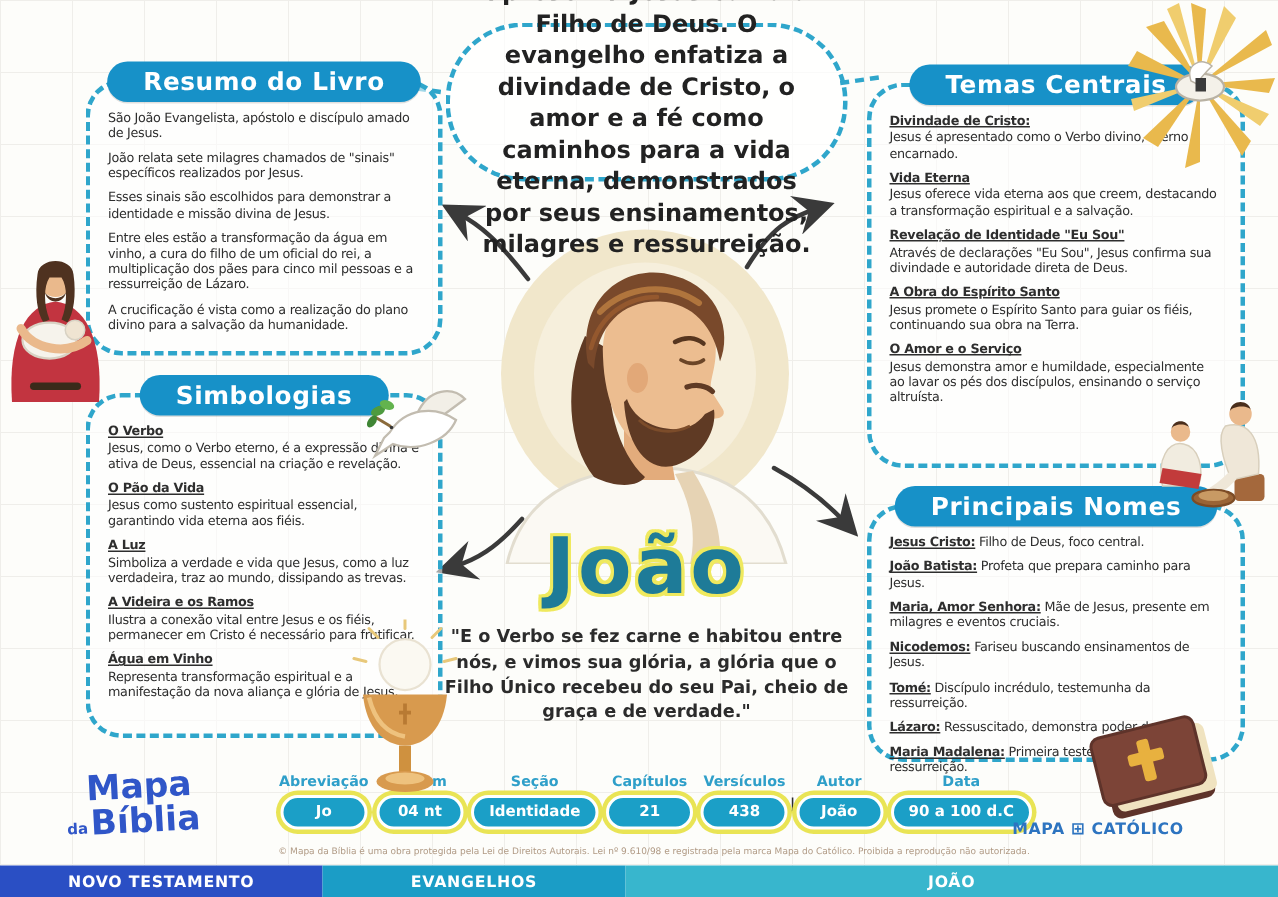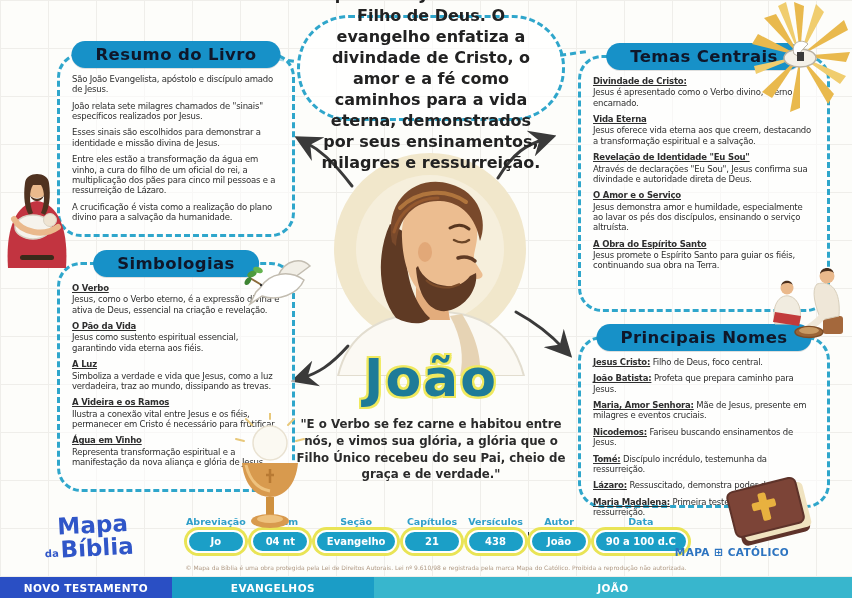--- a/index.html
+++ b/index.html
@@ -15,21 +15,21 @@
   }
   svg { display:block; }
 
   
   .box {
     position:absolute; border:3px dashed #2fa6cb; border-radius:24px;
     padding:18px 12px 6px 12px; background:rgba(255,255,255,0.55);
   }
   .pill {
     position:absolute; top:-15px; left:50%; transform:translateX(-50%);
-    background:#1791c8; color:#0f172a; font-weight:bold; font-size:16.5px;
+    background:#1791c8; color:#ffffff; font-weight:bold; font-size:16.5px;
     padding:4px 24px; border-radius:999px; white-space:nowrap; letter-spacing:.4px;
     box-shadow:0 1px 0 rgba(0,0,0,.12);
   }
   .box-resumo      { left:57px;  top:53px;  width:238px; height:184px; }
   .box-simbologias { left:57px;  top:262px; width:238px; height:230px; }
   .box-temas       { left:578px; top:55px;  width:252px; height:257px; }
   .box-nomes       { left:578px; top:336px; width:252px; height:172px; }
 
   .box p, .box .item { font-size:8.5px; line-height:1.22; letter-spacing:-0.2px; margin-bottom:6px; }
   .term  { display:block; font-weight:bold; text-decoration:underline; margin-bottom:1px; }
@@ -80,21 +80,21 @@
   .logo-mdb .l2 { font-size:23px; line-height:1; display:flex; align-items:flex-end; }
   .logo-mdb .da { font-size:10px; margin-right:2px; margin-bottom:3px; }
   .logo-mc { position:absolute; left:667px; top:546px; width:130px; text-align:center;
              color:#2d74c0; font-weight:800; font-size:10.5px; letter-spacing:.4px; }
   .logo-mc .cross-glyph { font-size:11px; }
 
   
   .bar { position:absolute; left:0; bottom:0; width:852px; height:21px; display:flex; }
   .seg { color:#fff; font-weight:bold; font-size:10.5px; letter-spacing:.5px;
          display:flex; align-items:center; justify-content:center; }
-  .seg1 { width:172px; } .seg2 { width:202px; } .seg3 { flex:1; }
+  .seg1 { width:215px; } .seg2 { width:202px; } .seg3 { flex:1; }
 
   
   .ill { position:absolute; }
   .ill-jesus-lamb   { left:0px;   top:163px; }
   .ill-dove-branch  { left:244px; top:250px; }
   .ill-chalice      { left:232px; top:413px; }
   .ill-holy-spirit  { left:750px; top:0px; }
   .ill-foot-washing { left:765px; top:262px; }
   .ill-bible        { left:720px; top:474px; }
   .ill-portrait     { left:330px; top:146px; }
@@ -187,26 +187,26 @@
     </div>
     <div class="item">
       <span class="term">Vida Eterna</span>
       <span class="itext">Jesus oferece vida eterna aos que creem, destacando a transformação espiritual e a salvação.</span>
     </div>
     <div class="item">
       <span class="term">Revelação de Identidade "Eu Sou"</span>
       <span class="itext">Através de declarações "Eu Sou", Jesus confirma sua divindade e autoridade direta de Deus.</span>
     </div>
     <div class="item">
+      <span class="term">A Obra do Espírito Santo</span>
+      <span class="itext">Jesus promete o Espírito Santo para guiar os fiéis, continuando sua obra na Terra.</span>
+    </div>
+    <div class="item">
       <span class="term">O Amor e o Serviço</span>
       <span class="itext">Jesus demonstra amor e humildade, especialmente ao lavar os pés dos discípulos, ensinando o serviço altruísta.</span>
-    </div>
-    <div class="item">
-      <span class="term">A Obra do Espírito Santo</span>
-      <span class="itext">Jesus promete o Espírito Santo para guiar os fiéis, continuando sua obra na Terra.</span>
     </div>
   </section>
 
   <section class="box box-nomes">
     <div class="pill">Principais Nomes</div>
     <div class="item inline-item">
       <span class="term-inline">Jesus Cristo:</span>
       <span>Filho de Deus, foco central.</span>
     </div>
     <div class="item inline-item">
@@ -243,21 +243,21 @@
     <div class="fact">
       <div class="fact-label">Abreviação</div>
       <div class="fact-pill">Jo</div>
     </div>
     <div class="fact">
       <div class="fact-label">Ordem</div>
       <div class="fact-pill">04 nt</div>
     </div>
     <div class="fact">
       <div class="fact-label">Seção</div>
-      <div class="fact-pill">Evangelho</div>
+      <div class="fact-pill">Identidade</div>
     </div>
     <div class="fact">
       <div class="fact-label">Capítulos</div>
       <div class="fact-pill">21</div>
     </div>
     <div class="fact">
       <div class="fact-label">Versículos</div>
       <div class="fact-pill">438</div>
     </div>
     <div class="fact">

